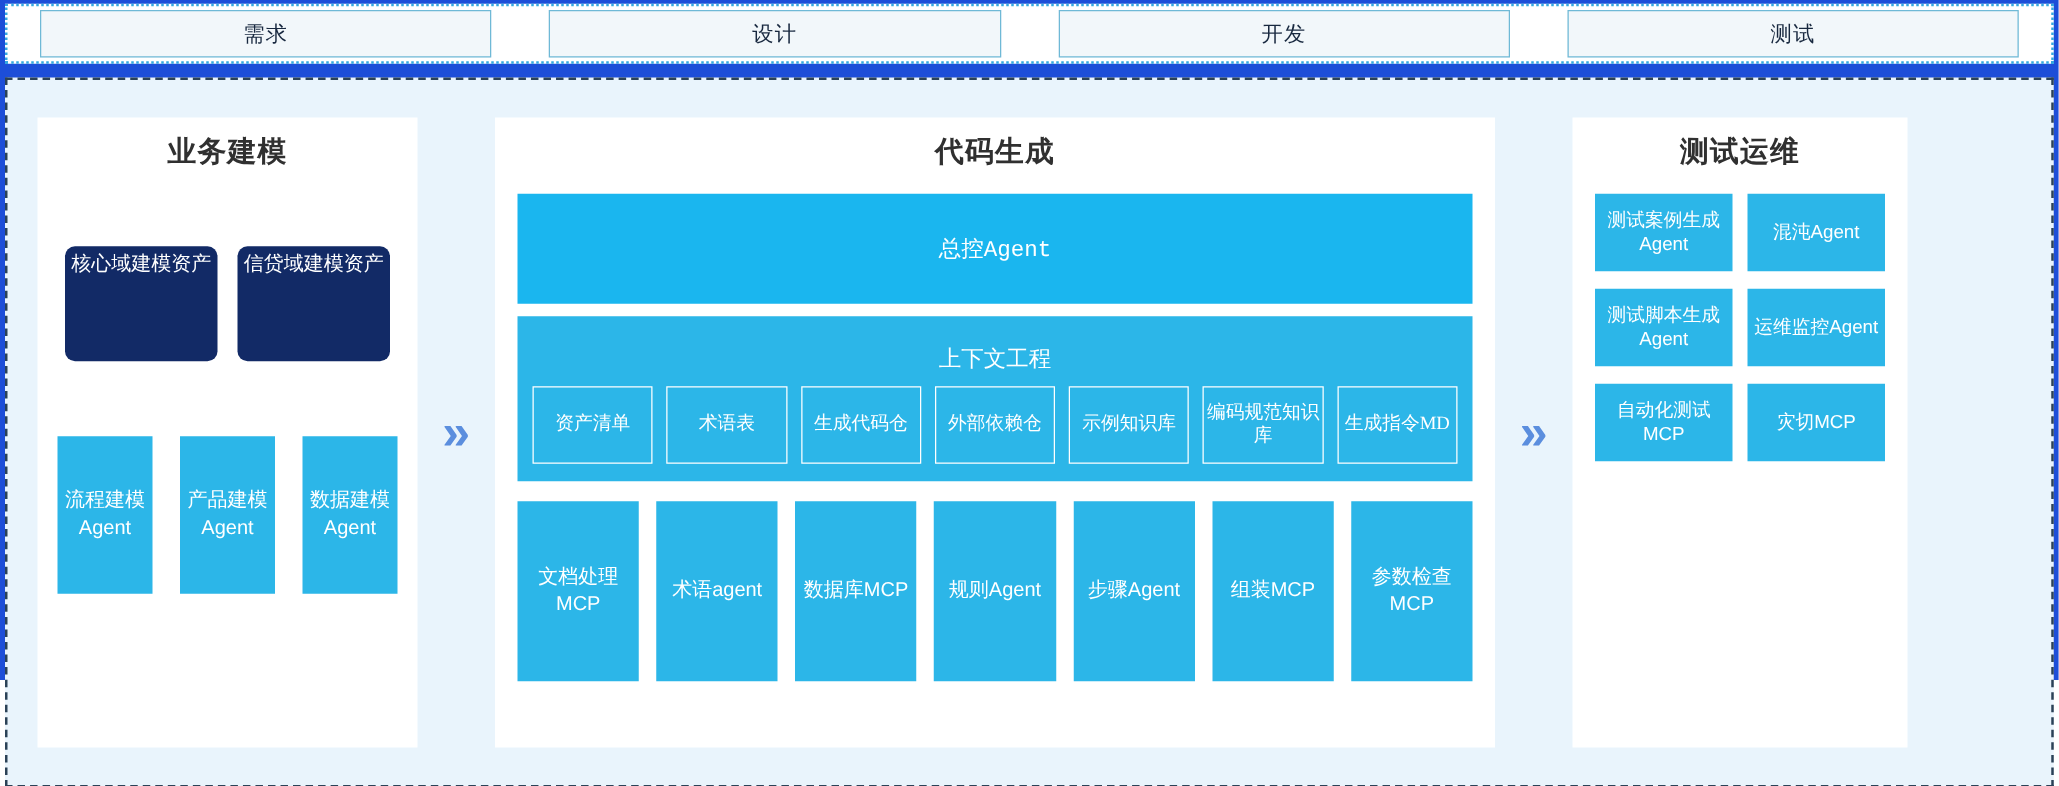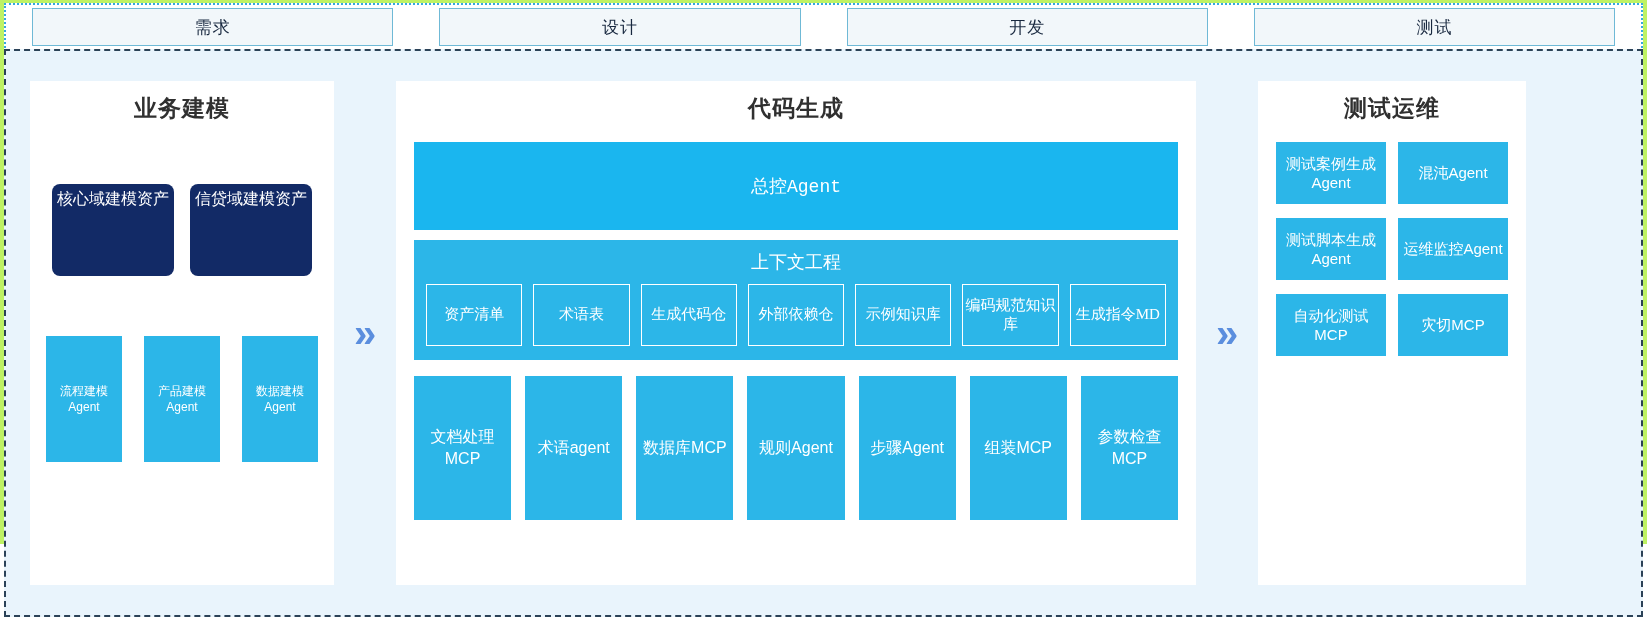--- a/index.html
+++ b/index.html
@@ -9,21 +9,21 @@
     height: 629px;
     background: #ffffff;
     font-family: "Liberation Sans", "DejaVu Sans", sans-serif;
     overflow: hidden;
   }
 
   .canvas {
     position: relative;
     width: 1647px;
     height: 544px;
-    background: #bef264;
+    background: #1d4ed8;
   }
 
   
   .phase-strip {
     position: absolute;
     left: 4px;
     top: 3px;
     width: 1639px;
     height: 48px;
     border: 2px dotted #35a8e0;
@@ -43,21 +43,21 @@
     justify-content: center;
     font-size: 17px;
     color: #18283f;
     letter-spacing: 1px;
   }
 
   
   .main-frame {
     position: absolute;
     left: 4px;
-    top: 49px;
+    top: 62px;
     width: 1639px;
     height: 568px;
     border: 2px dashed #2b4257;
     background: #e9f4fc;
     display: flex;
     align-items: stretch;
     padding: 30px 24px;
     gap: 0;
   }
 
@@ -122,21 +122,21 @@
     gap: 22px;
     margin-top: 60px;
     width: 100%;
     justify-content: center;
   }
   .modeling-card {
     width: 76px;
     height: 126px;
     background: #2cb6e8;
     color: #ffffff;
-    font-size: 12px;
+    font-size: 16px;
     line-height: 1.36;
     display: flex;
     align-items: center;
     justify-content: center;
     text-align: center;
   }
 
   
   .ctrl-agent {
     width: 100%;
@@ -148,21 +148,21 @@
     align-items: center;
     justify-content: center;
     margin-top: 12px;
     font-family: Liberation Mono, monospace;
   }
 
   .ctx-block {
     width: 100%;
     background: #2cb6e8;
     margin-top: 10px;
-    padding: 10px 12px 14px;
+    padding: 22px 12px 14px;
     display: flex;
     flex-direction: column;
     align-items: center;
   }
   .ctx-title {
     color: #ffffff;
     font-size: 18px;
     margin-bottom: 10px;
   }
   .ctx-row {
@@ -184,21 +184,21 @@
     justify-content: center;
     text-align: center;
     padding: 4px 2px;
   }
 
   .tool-row {
     display: flex;
     gap: 14px;
     width: 100%;
     margin-top: 16px;
-    justify-content: flex-start;
+    justify-content: flex-end;
   }
   .tool-card {
     flex: 1 1 0;
     height: 144px;
     background: #2cb6e8;
     color: #ffffff;
     font-size: 16px;
     line-height: 1.35;
     display: flex;
     align-items: center;

